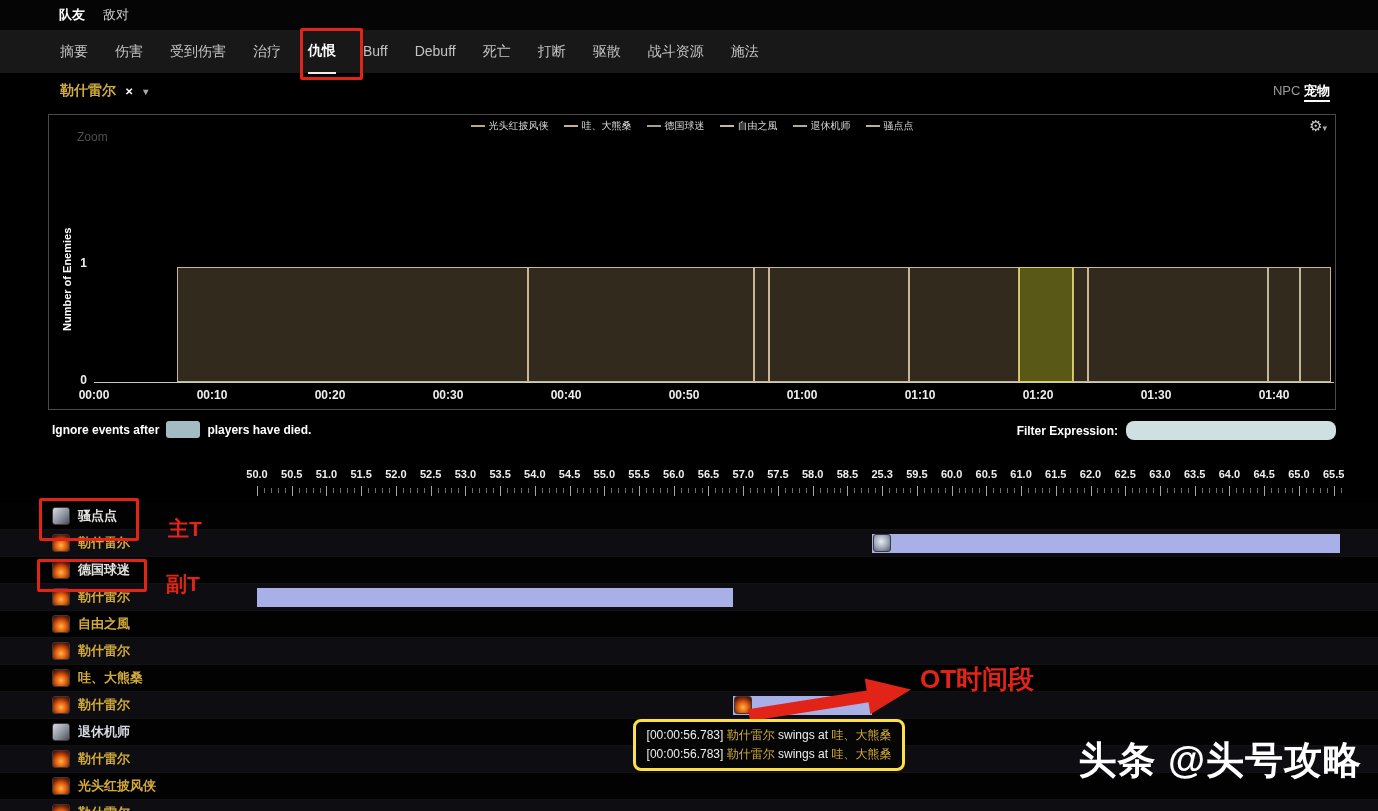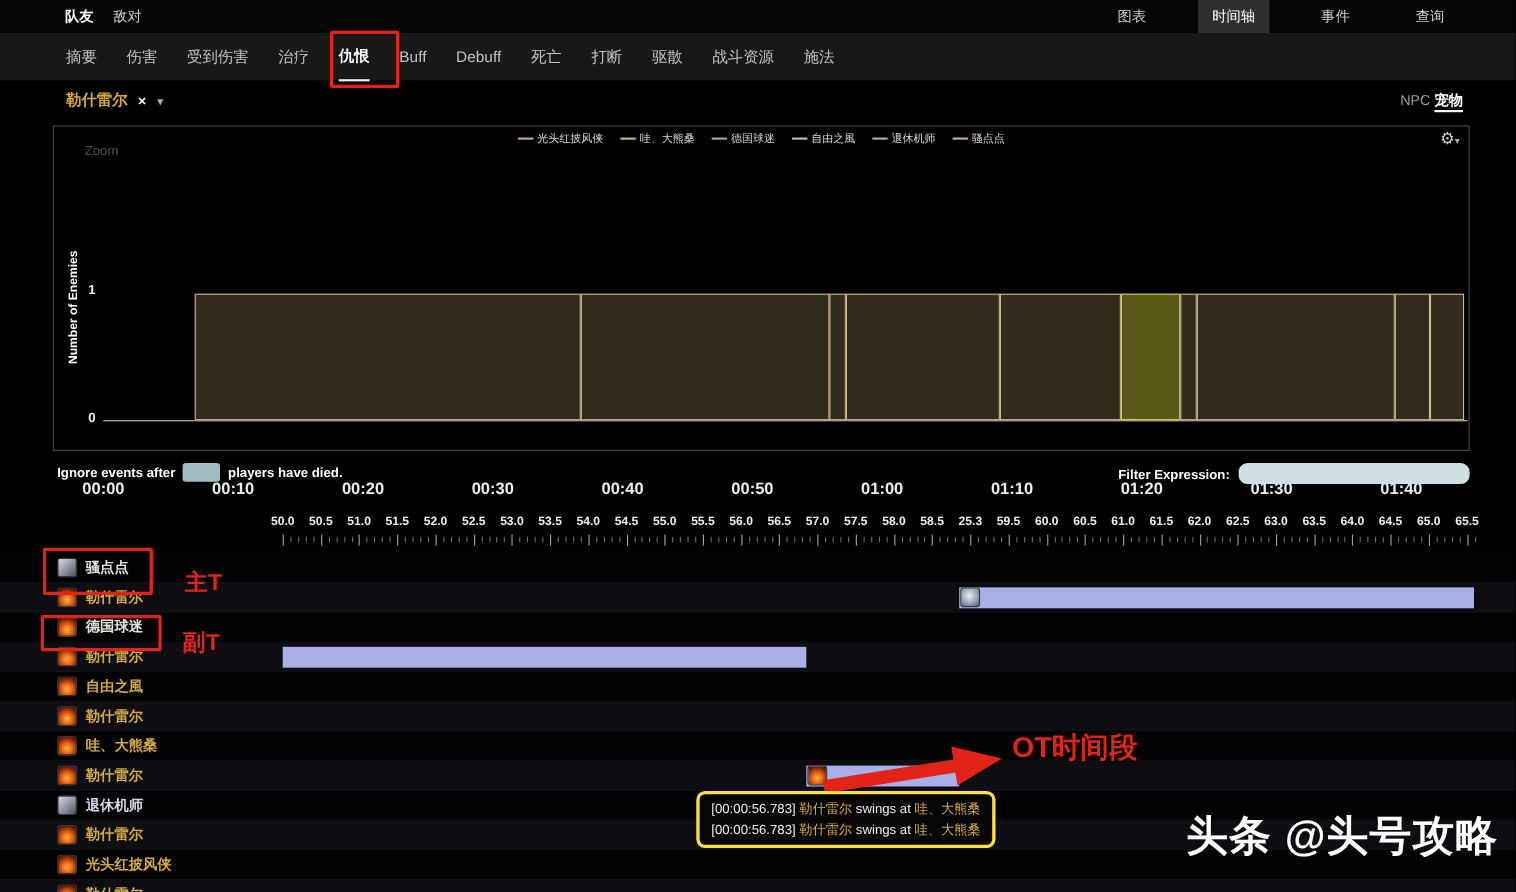--- a/index.html
+++ b/index.html
@@ -40,21 +40,21 @@
   .gear{position:absolute;right:8px;top:2px;font-size:15px;color:#c9c9c9;cursor:pointer;}
   .gear .caret{font-size:9px;color:#aaa;}
   .ylabel{position:absolute;left:12px;top:216px;transform:rotate(-90deg);transform-origin:0 0;font-size:11px;font-weight:bold;color:#fff;white-space:nowrap;}
   .ytick{position:absolute;font-size:12px;font-weight:bold;color:#eee;width:20px;text-align:right;left:18px;}
   .ytick.t1{top:141px;}
   .ytick.t0{top:258px;}
   .plot{position:absolute;left:45px;top:151px;width:1240px;height:116px;border-bottom:1px solid #c9c9c9;}
   .seg{position:absolute;bottom:0;height:115px;background:rgba(119,99,68,0.42);border:1px solid #c9b694;box-sizing:border-box;}
   .seg.hl{background:rgba(163,160,40,0.55);border-color:#d9d53a;}
   .xticks{position:absolute;left:45px;top:273px;width:1240px;height:18px;}
-  .xtick{position:absolute;transform:translateX(-50%);font-size:15px;font-weight:bold;color:#eee;white-space:nowrap;margin-top:48px;}
+  .xtick{position:absolute;transform:translateX(-50%);font-size:12px;font-weight:bold;color:#eee;white-space:nowrap;}
 
   
   .ignore-row{position:absolute;left:0;top:421px;width:1378px;height:24px;}
   .ig-left{position:absolute;left:52px;top:0;font-size:12px;font-weight:bold;color:#fff;display:flex;align-items:center;}
   .mini-input{width:30px;height:15px;background:#a3bcc4;border:none;border-radius:3px;margin:0 7px;}
   .ig-right{position:absolute;right:42px;top:0;font-size:12px;font-weight:bold;color:#fff;display:flex;align-items:center;}
   .filter-input{width:206px;height:17px;background:#cfe0e3;border:none;border-radius:8px;margin-left:8px;}
 
   
   .ruler{position:absolute;left:0;top:462px;width:1370px;height:41px;overflow:hidden;}
@@ -93,26 +93,20 @@
 </style>
 </head>
 <body>
 
 <div class="screen">
 
   <div class="topbar">
     <div class="tb-left" id="tb-left">
         <span class="ttab on">队友</span>
         <span class="ttab">敌对</span>
-      </div>
-    <div class="tb-right" id="tb-right">
-        <span class="ttab">图表</span>
-        <span class="ttab on">时间轴</span>
-        <span class="ttab">事件</span>
-        <span class="ttab">查询</span>
       </div>
   </div>
 
   <div class="navbar" id="navbar">
       <span class="navtab">摘要</span>
       <span class="navtab">伤害</span>
       <span class="navtab">受到伤害</span>
       <span class="navtab">治疗</span>
       <span class="navtab on">仇恨</span>
       <span class="navtab">Buff</span>

